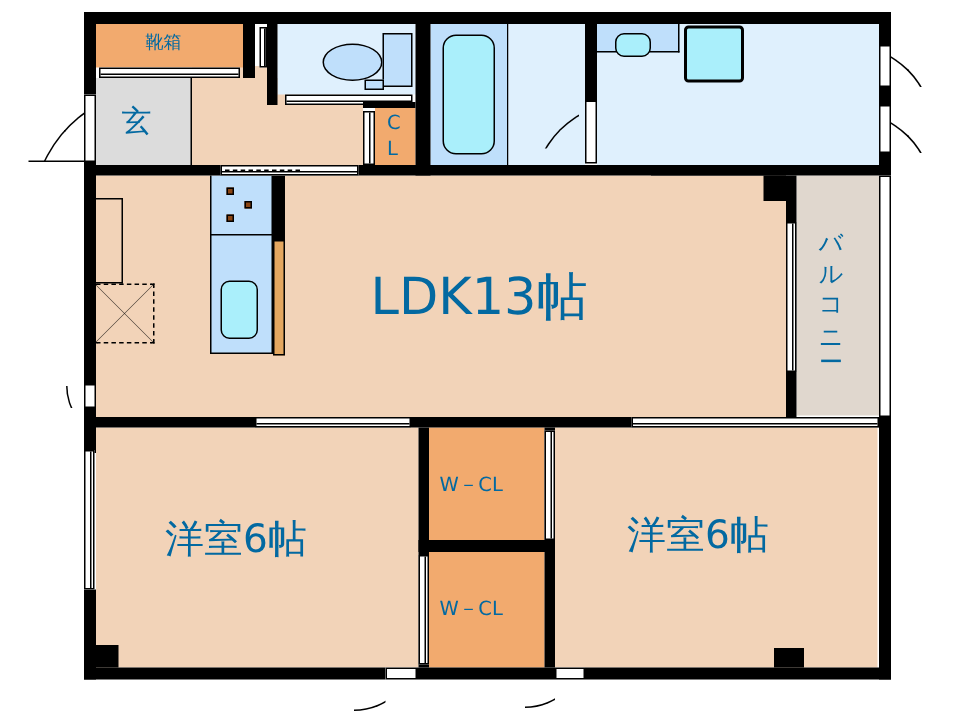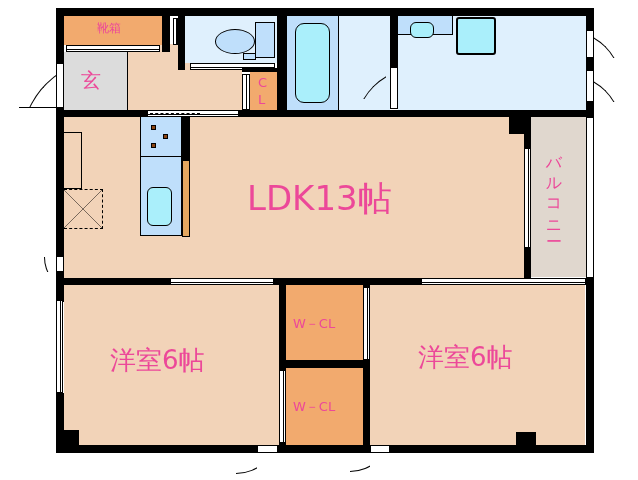--- a/index.html
+++ b/index.html
@@ -6,21 +6,21 @@
   body{width:638px;height:480px;position:relative;overflow:hidden;font-family:"DejaVu Sans","Liberation Sans",sans-serif;}
   .abs{position:absolute;box-sizing:border-box;}
   .wall{position:absolute;background:#000;}
   .room{position:absolute;box-sizing:border-box;}
   .floor{background:#f2d3b8;}
   .wet{background:#dff0fd;}
   .wetdark{background:#bfdffb;}
   .storage{background:#f2aa6e;}
   .genkan{background:#dcdcdc;}
   .balcony{background:#e0d7ce;}
-  .label{position:absolute;color:#ec4899;white-space:nowrap;line-height:1;}
+  .label{position:absolute;color:#0369a1;white-space:nowrap;line-height:1;}
   .win{position:absolute;background:#fff;border:1px solid #000;box-sizing:border-box;}
   .winh::after{content:"";position:absolute;left:0;right:0;top:50%;border-top:1px solid #000;}
   .winv::after{content:"";position:absolute;top:0;bottom:0;left:50%;border-left:1px solid #000;}
   .dash{position:absolute;border-top:1px dashed #000;}
   .door-arc{position:absolute;border:1px solid #000;box-sizing:border-box;background:transparent;}
   .tub{position:absolute;background:#aaeffb;border:1.5px solid #000;border-radius:9px;box-sizing:border-box;}
   .vlabel{writing-mode:vertical-rl;text-orientation:upright;letter-spacing:4px;}
 </style>
 </head>
 <body>

